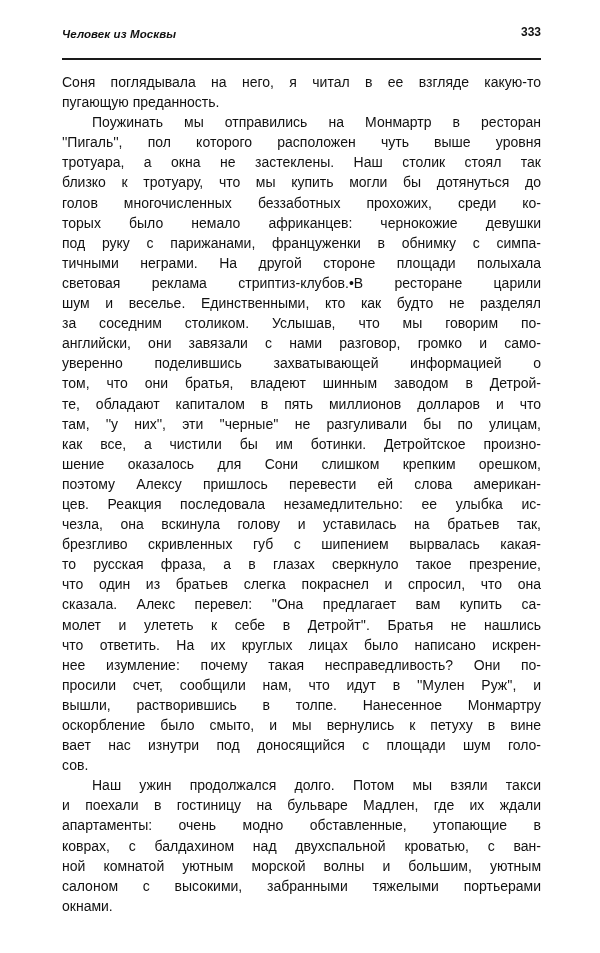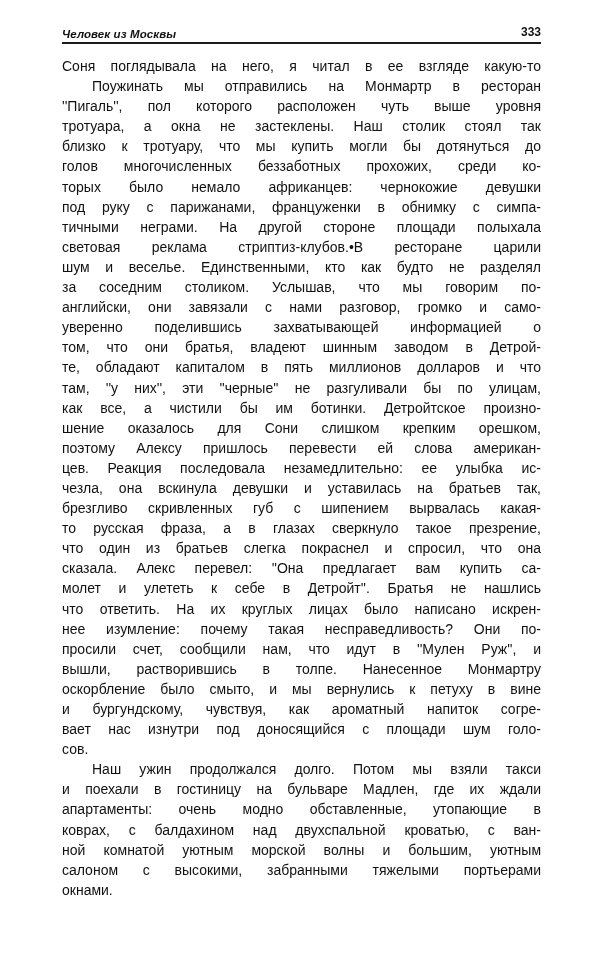--- a/index.html
+++ b/index.html
@@ -3,21 +3,21 @@
   <meta charset="utf-8">
   <style>
     html, body { margin: 0; padding: 0; background: #ffffff; }
     body { width: 600px; height: 953px; position: relative; overflow: hidden; }
     .page {
       position: absolute; left: 62px; top: 22px; width: 479px;
       color: #111111;
     }
     .running-head {
       display: flex; justify-content: space-between; align-items: flex-end;
-      border-bottom: 2px solid #1a1a1a; padding-bottom: 2px; height: 18px;
+      border-bottom: 2px solid #1a1a1a; padding-bottom: 18px; height: 18px;
     }
     .running-title {
       font-family: "Liberation Sans", sans-serif; font-style: italic; font-weight: bold;
       font-size: 11.5px; letter-spacing: 0.1px;
     }
     .page-number {
       font-family: "Liberation Sans", sans-serif; font-weight: bold; font-size: 12px;
       line-height: 16px;
     }
     .body-text { margin-top: 12px; }
@@ -32,20 +32,21 @@
 <body>
 
 <div class="page">
   <div class="running-head">
     <span class="running-title">Человек из Москвы</span>
     <span class="page-number">333</span>
   </div>
   <div class="body-text" id="body-text">
       <div>
         <div class="line">Соня поглядывала на него, я читал в ее взгляде какую-то</div>
+        <div class="line last">пугающую преданность.</div>
       </div>
       <div>
         <div class="line indent">Поужинать мы отправились на Монмартр в ресторан</div>
         <div class="line">''Пигаль'', пол которого расположен чуть выше уровня</div>
         <div class="line">тротуара, а окна не застеклены. Наш столик стоял так</div>
         <div class="line">близко к тротуару, что мы купить могли бы дотянуться до</div>
         <div class="line">голов многочисленных беззаботных прохожих, среди ко-</div>
         <div class="line">торых было немало африканцев: чернокожие девушки</div>
         <div class="line">под руку с парижанами, француженки в обнимку с симпа-</div>
         <div class="line">тичными неграми. На другой стороне площади полыхала</div>
@@ -54,32 +55,31 @@
         <div class="line">за соседним столиком. Услышав, что мы говорим по-</div>
         <div class="line">английски, они завязали с нами разговор, громко и само-</div>
         <div class="line">уверенно поделившись захватывающей информацией о</div>
         <div class="line">том, что они братья, владеют шинным заводом в Детрой-</div>
         <div class="line">те, обладают капиталом в пять миллионов долларов и что</div>
         <div class="line">там, ''у них'', эти ''черные'' не разгуливали бы по улицам,</div>
         <div class="line">как все, а чистили бы им ботинки. Детройтское произно-</div>
         <div class="line">шение оказалось для Сони слишком крепким орешком,</div>
         <div class="line">поэтому Алексу пришлось перевести ей слова американ-</div>
         <div class="line">цев. Реакция последовала незамедлительно: ее улыбка ис-</div>
-        <div class="line">чезла, она вскинула девушки и уставилась на братьев так,</div>
+        <div class="line">чезла, она вскинула голову и уставилась на братьев так,</div>
         <div class="line">брезгливо скривленных губ с шипением вырвалась какая-</div>
         <div class="line">то русская фраза, а в глазах сверкнуло такое презрение,</div>
         <div class="line">что один из братьев слегка покраснел и спросил, что она</div>
         <div class="line">сказала. Алекс перевел: ''Она предлагает вам купить са-</div>
         <div class="line">молет и улететь к себе в Детройт''. Братья не нашлись</div>
         <div class="line">что ответить. На их круглых лицах было написано искрен-</div>
         <div class="line">нее изумление: почему такая несправедливость? Они по-</div>
         <div class="line">просили счет, сообщили нам, что идут в ''Мулен Руж'', и</div>
         <div class="line">вышли, растворившись в толпе. Нанесенное Монмартру</div>
         <div class="line">оскорбление было смыто, и мы вернулись к петуху в вине</div>
-        <div class="line">и бургундскому, чувствуя, как ароматный напиток согре-</div>
         <div class="line">вает нас изнутри под доносящийся с площади шум голо-</div>
         <div class="line last">сов.</div>
       </div>
       <div>
         <div class="line indent">Наш ужин продолжался долго. Потом мы взяли такси</div>
         <div class="line">и поехали в гостиницу на бульваре Мадлен, где их ждали</div>
         <div class="line">апартаменты: очень модно обставленные, утопающие в</div>
         <div class="line">коврах, с балдахином над двухспальной кроватью, с ван-</div>
         <div class="line">ной комнатой уютным морской волны и большим, уютным</div>
         <div class="line">салоном с высокими, забранными тяжелыми портьерами</div>

